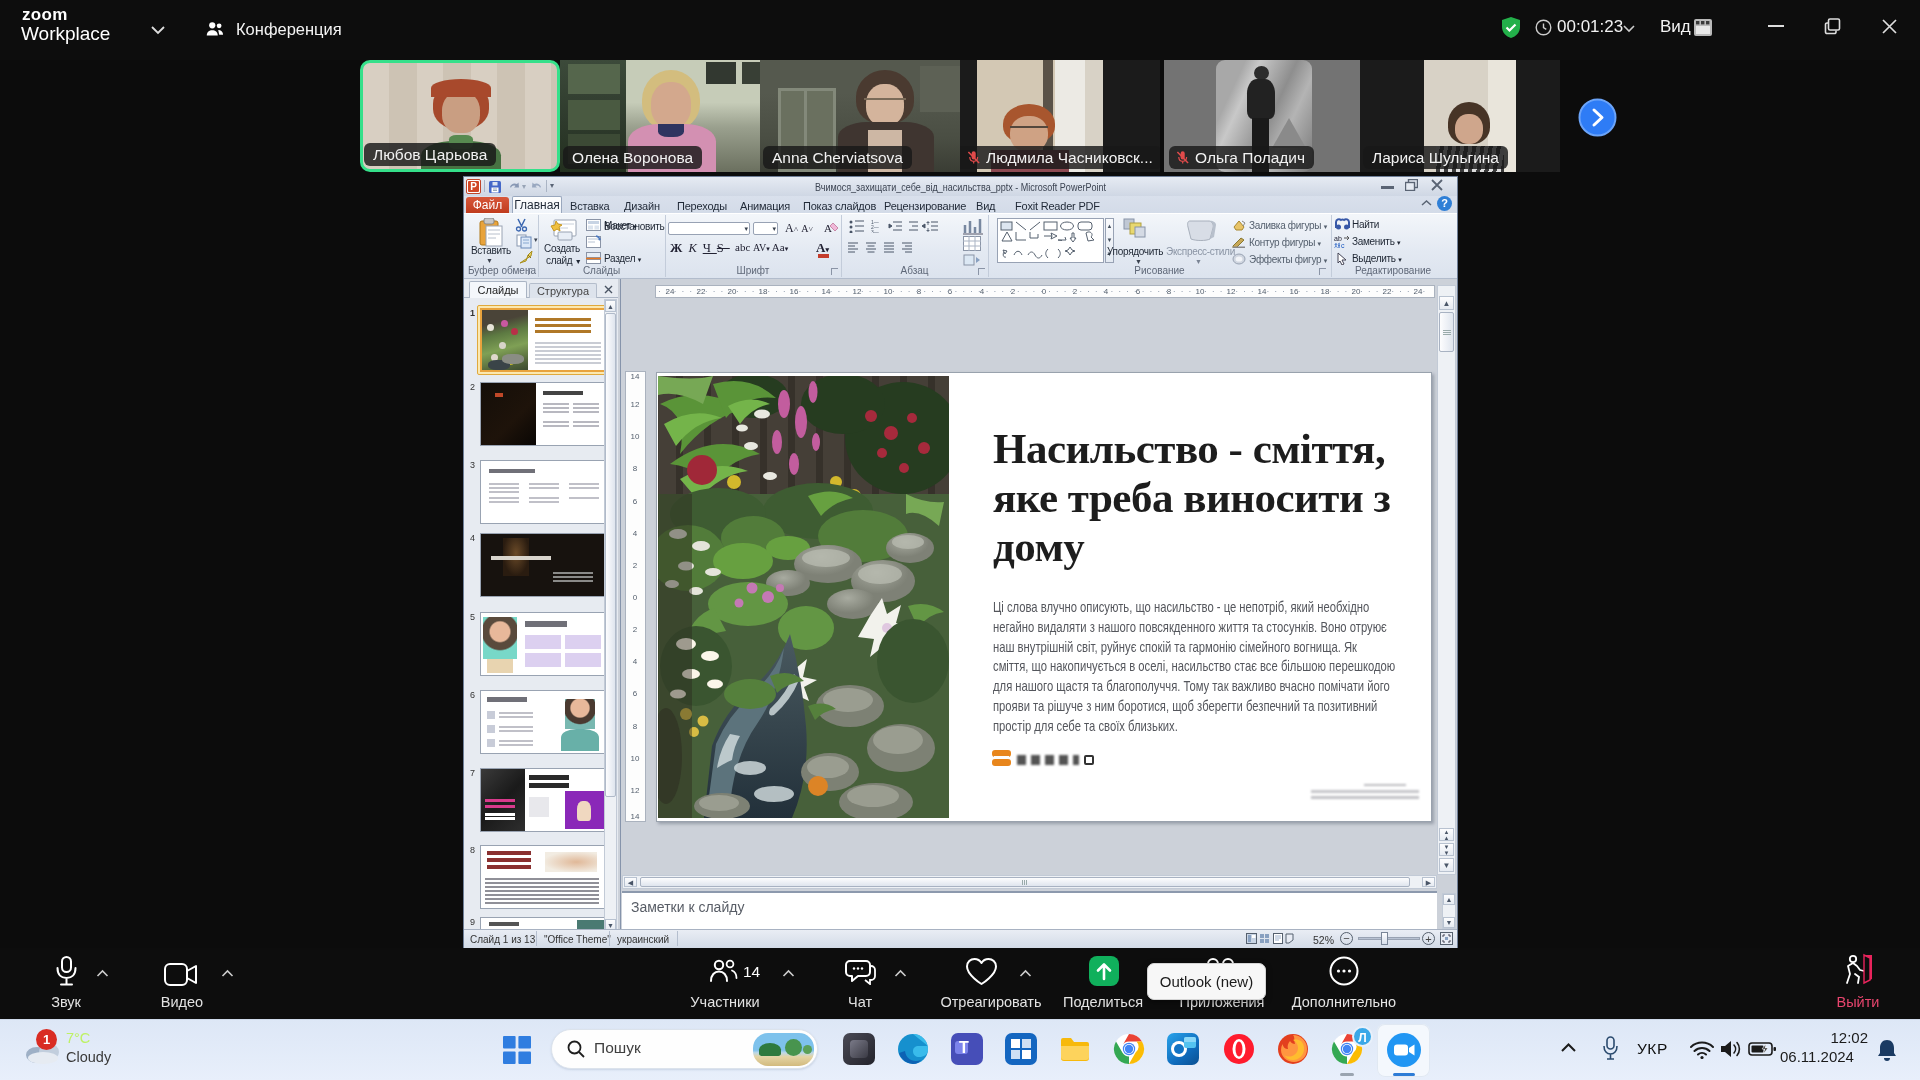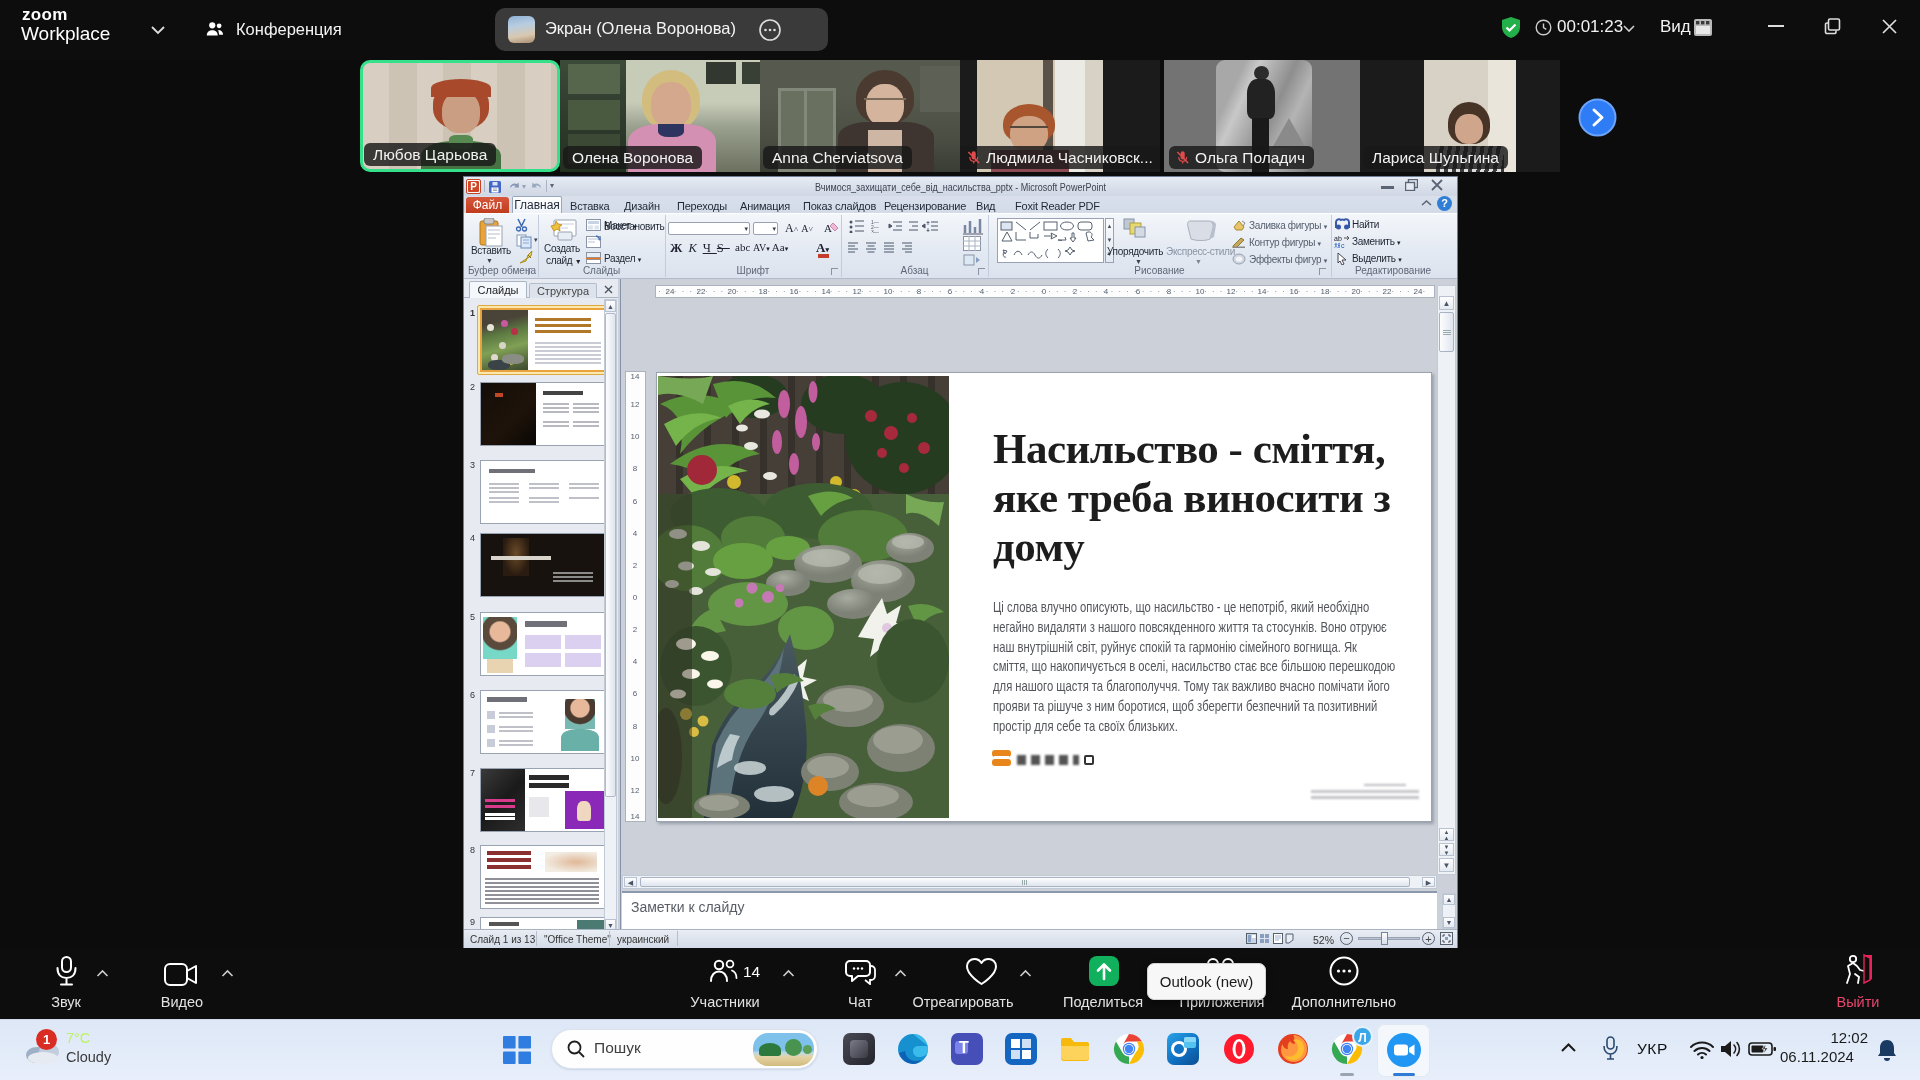--- a/index.html
+++ b/index.html
@@ -36,30 +36,20 @@
  <svg class="a" style="left:150px;top:24px" width="16" height="12" viewBox="0 0 16 12">
       <path d="M2 3l6 6 6-6" stroke="#ddd" stroke-width="1.8" fill="none"></path>
     </svg>
  <svg class="a" style="left:204px;top:18px" width="22" height="22" viewBox="0 0 24 24" fill="#fff">
       <circle cx="9" cy="8" r="3.4"></circle>
       <path d="M3 19c0-3.5 2.7-5.6 6-5.6s6 2.1 6 5.6z"></path>
       <circle cx="16.5" cy="8.5" r="2.6"></circle>
       <path d="M15.5 13.2c2.9.1 5.3 2 5.3 5.1h-4.2"></path>
     </svg>
  <div class="a" style="left:236px;top:20px;color:#f3f3f3;font-size:16.5px">Конференция</div>
- <div class="a" style="left:495px;top:8px;width:333px;height:43px;background:#3a3a3a;border-radius:10px">
-   <div class="a" style="left:13px;top:8px;width:27px;height:27px;border-radius:6px;background:linear-gradient(170deg,#8fb2d8 0%,#b8cde0 35%,#d8c8b0 70%,#a98b70 100%)"></div>
-   <div class="a" style="left:50px;top:11px;color:#f5f5f5;font-size:16.5px">Экран (Олена Воронова)</div>
-   <svg class="a" style="left:263px;top:10px" width="24" height="24" viewBox="0 0 24 24">
-        <circle cx="12" cy="12" r="10" stroke="#ddd" stroke-width="1.6" fill="none"></circle>
-        <circle cx="7.5" cy="12" r="1.3" fill="#ddd"></circle>
-        <circle cx="12" cy="12" r="1.3" fill="#ddd"></circle>
-        <circle cx="16.5" cy="12" r="1.3" fill="#ddd"></circle>
-      </svg>
- </div>
  <svg class="a" style="left:1500px;top:16px" width="22" height="23" viewBox="0 0 22 23">
       <path d="M11 1l9 3v7c0 5.5-4 9.5-9 11-5-1.5-9-5.5-9-11V4z" fill="#23b04a"></path>
       <path d="M6.5 11.5l3 3 6-6" stroke="#fff" stroke-width="2.2" fill="none"></path>
     </svg>
  <svg class="a" style="left:1535px;top:19px" width="17" height="17" viewBox="0 0 17 17">
       <circle cx="8.5" cy="8.5" r="7.3" stroke="#ccc" stroke-width="1.4" fill="none"></circle>
       <path d="M8.5 4.5v4.2l2.8 1.6" stroke="#ccc" stroke-width="1.4" fill="none"></path>
     </svg>
  <div class="a" style="left:1557px;top:17px;color:#f2f2f2;font-size:17px">00:01:23</div>
  <svg class="a" style="left:1622px;top:24px" width="14" height="10" viewBox="0 0 14 10">
@@ -815,21 +805,21 @@
  <svg class="a" style="left:894px;top:969px" width="13" height="9" viewBox="0 0 13 9">
       <path d="M1.5 7L6.5 2l5 5" stroke="#ccc" stroke-width="1.6" fill="none"></path>
     </svg>
  <div class="zlab" style="left:830px;width:60px">Чат</div>
  <svg class="a" style="left:965px;top:957px" width="33" height="29" viewBox="0 0 33 29">
       <path d="M16.5 27S2 18 2 9.5C2 5 5.5 2 9.5 2c3 0 5.5 1.5 7 4 1.5-2.5 4-4 7-4 4 0 7.5 3 7.5 7.5C31 18 16.5 27 16.5 27z" stroke="#fff" stroke-width="2" fill="none" stroke-linejoin="round"></path>
     </svg>
  <svg class="a" style="left:1019px;top:969px" width="13" height="9" viewBox="0 0 13 9">
       <path d="M1.5 7L6.5 2l5 5" stroke="#ccc" stroke-width="1.6" fill="none"></path>
     </svg>
- <div class="zlab" style="left:896px;width:134px">Отреагировать</div>
+ <div class="zlab" style="left:924px;width:134px">Отреагировать</div>
  <div class="a" style="left:1089px;top:956px;width:30px;height:30px;background:#10b05c;border-radius:8px"></div>
  <svg class="a" style="left:1089px;top:956px" width="30" height="30" viewBox="0 0 30 30">
       <path d="M15 23V9M9 14.5L15 8.5l6 6" stroke="#fff" stroke-width="2.6" fill="none" stroke-linecap="round" stroke-linejoin="round"></path>
     </svg>
  <div class="zlab" style="left:1043px;width:120px">Поделиться</div>
  <svg class="a" style="left:1206px;top:952px" width="30" height="14" viewBox="0 0 30 14">
       <circle cx="7" cy="12" r="5" stroke="#fff" stroke-width="2" fill="none"></circle>
       <circle cx="22" cy="12" r="5" stroke="#fff" stroke-width="2" fill="none"></circle>
     </svg>
  <div class="zlab" style="left:1162px;width:120px">Приложения</div>

